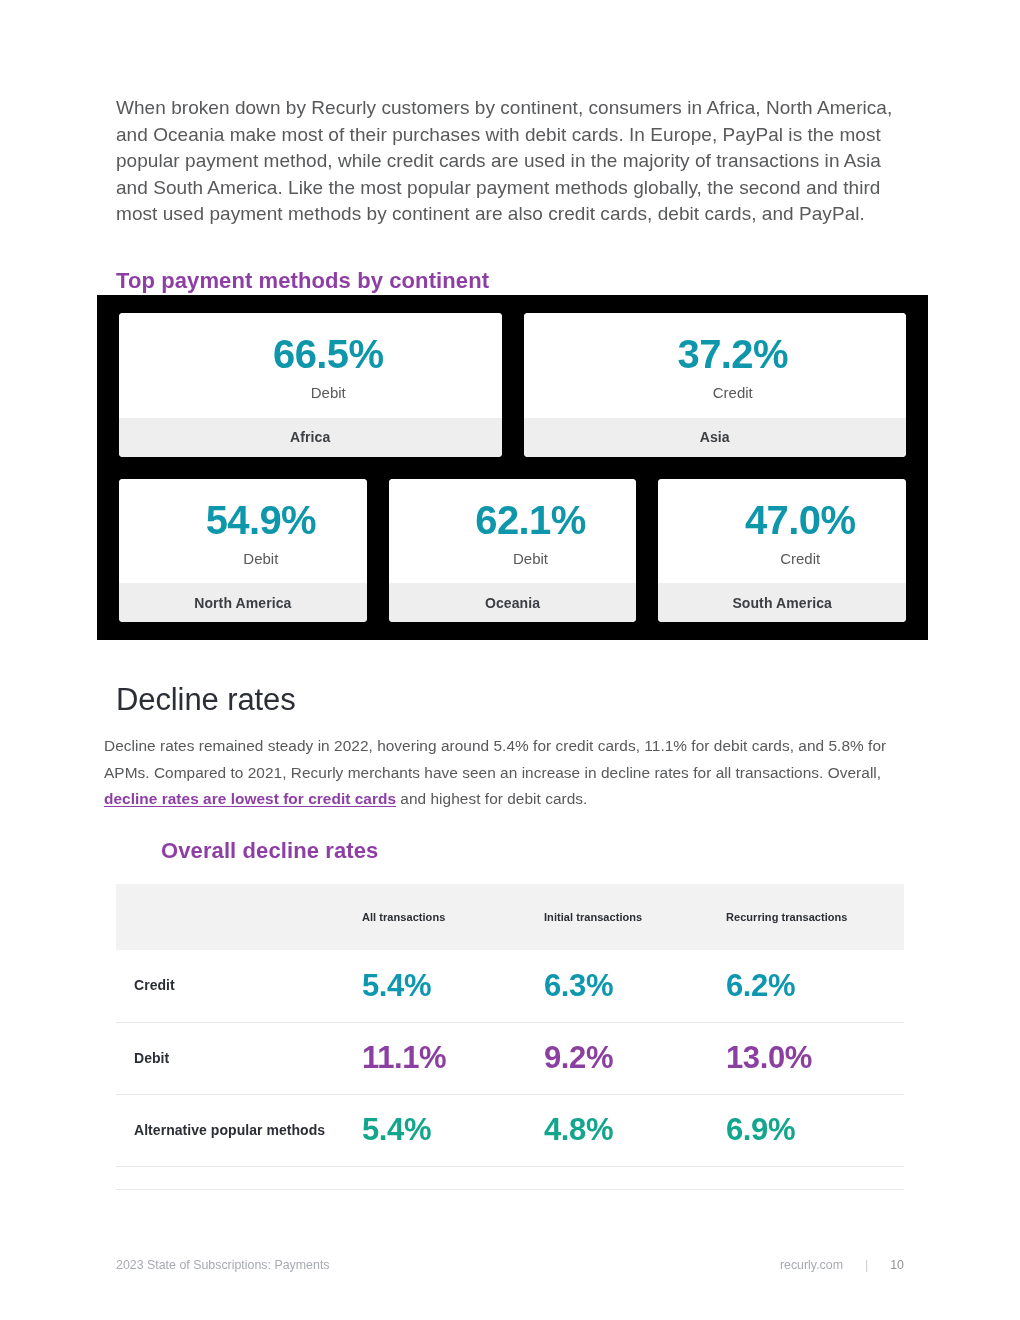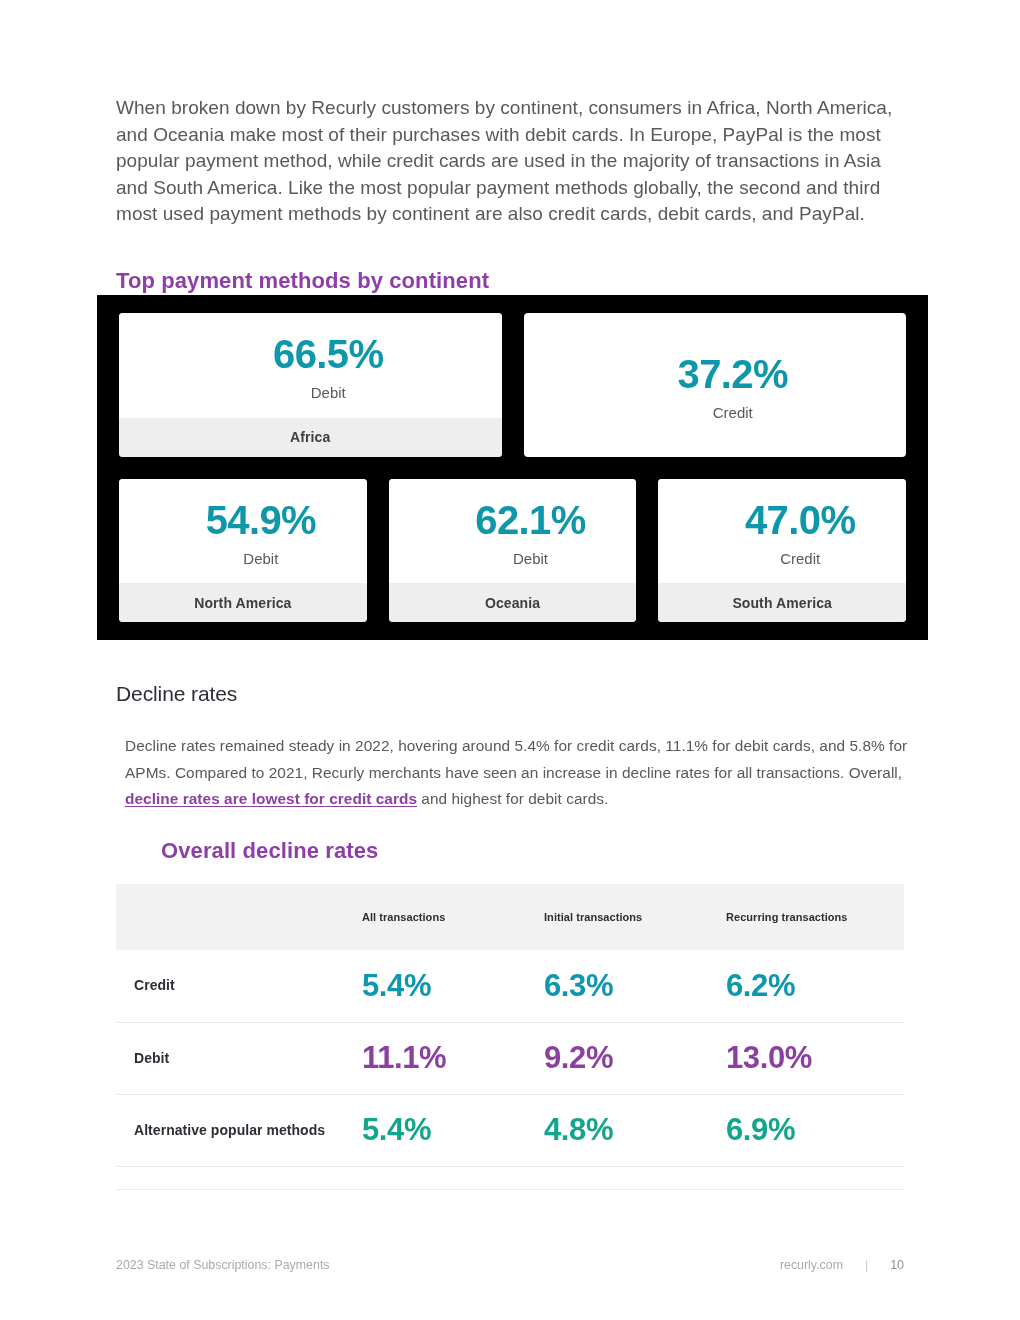--- a/index.html
+++ b/index.html
@@ -100,29 +100,29 @@
     font-weight: bold;
     color: #3b3e42;
     letter-spacing: 0.1px;
   }
 
   
   .section-heading {
     position: absolute;
     left: 116px;
     top: 682px;
-    font-size: 21px;
+    font-size: 31px;
     font-weight: normal;
     color: #2b2e34;
     letter-spacing: -0.1px;
   }
 
   .body-copy {
     position: absolute;
-    left: 125px;
+    left: 104px;
     top: 733px;
     width: 790px;
     font-size: 15.4px;
     line-height: 26.6px;
     color: #58595b;
     letter-spacing: 0.05px;
   }
   .inline-link {
     color: #8e3fa5;
     font-weight: bold;
@@ -220,20 +220,21 @@
           <div class="stat-label">Debit</div>
         </div>
         <div class="stat-card-foot">Africa</div>
       </div>
 
       <div class="stat-card">
         <div class="stat-card-body">
           <div class="stat-value">37.2%</div>
           <div class="stat-label">Credit</div>
         </div>
+        <div class="stat-card-foot">Asia</div>
       </div>
 
 
     </div>
 
     <div class="card-row">
 
       <div class="stat-card">
         <div class="stat-card-body">
           <div class="stat-value">54.9%</div>

